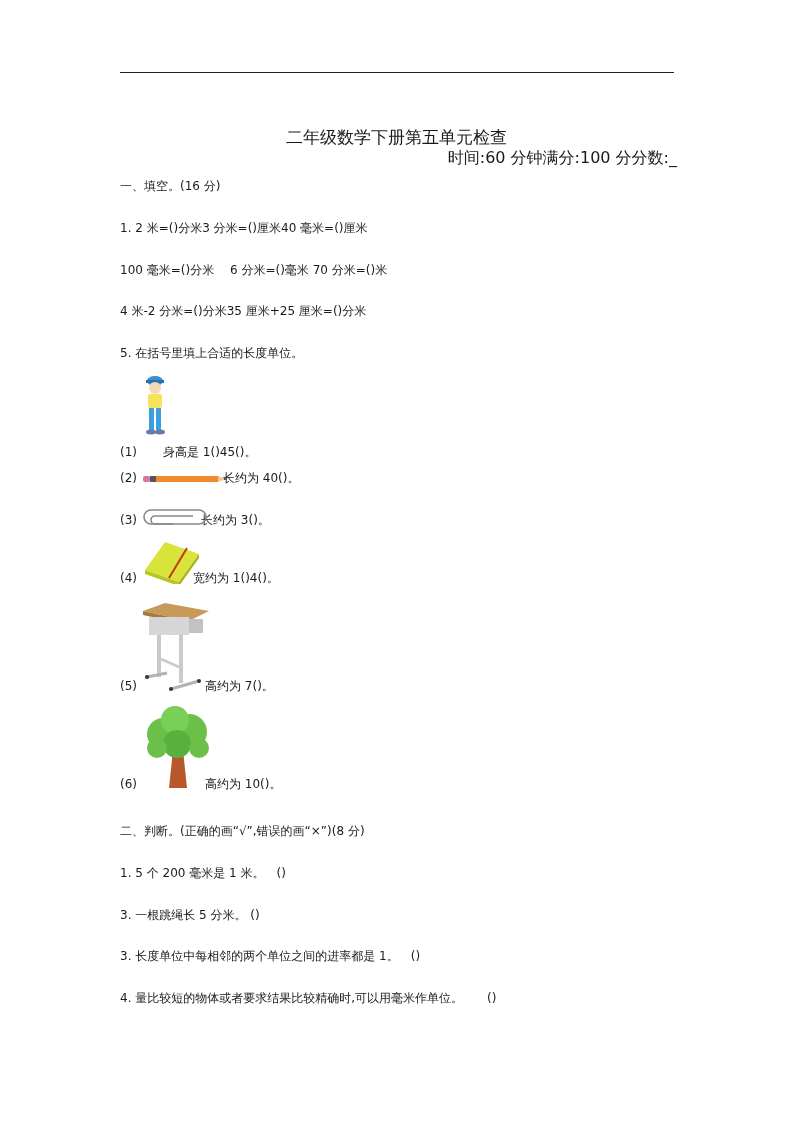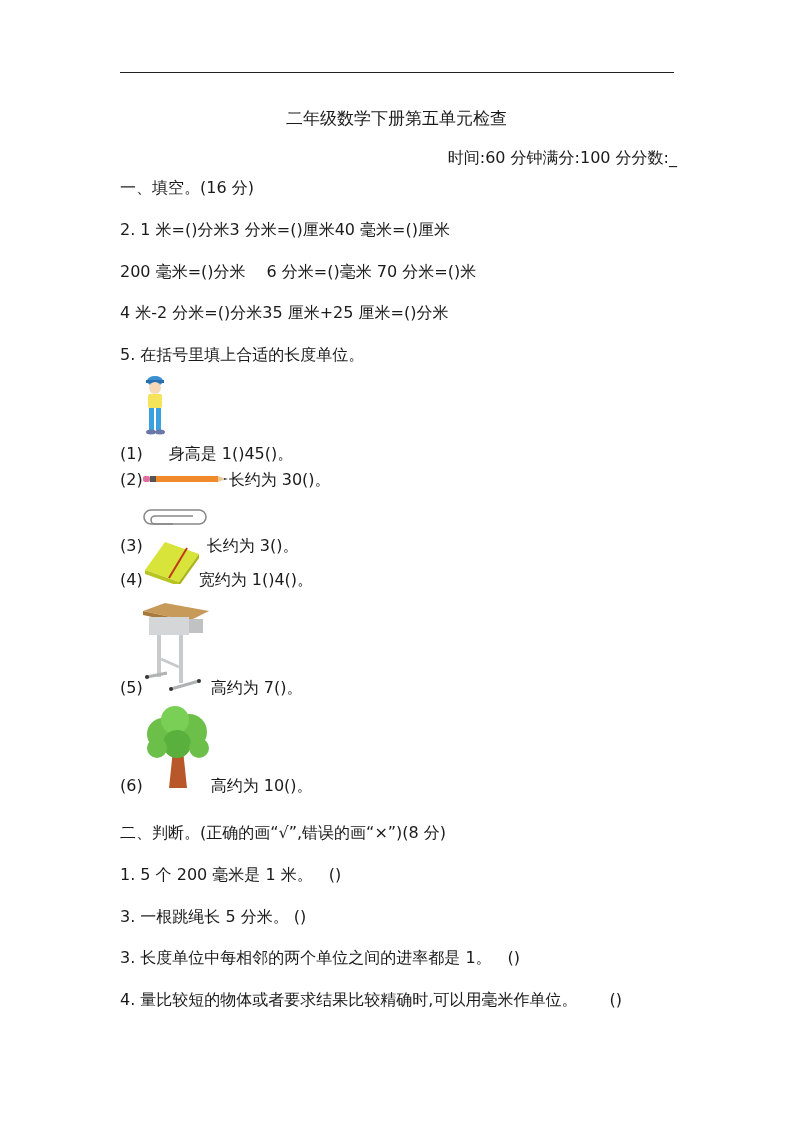--- a/index.html
+++ b/index.html
@@ -1,62 +1,62 @@
 <!DOCTYPE html>
 <html><head>
 <meta charset="utf-8">
 <style>
   html, body { margin: 0; padding: 0; background: #ffffff; }
   body { width: 793px; height: 1122px; position: relative; overflow: hidden;
          font-family: "DejaVu Sans", "Liberation Sans", sans-serif; color: #1a1a1a; }
   .hr { position: absolute; left: 120px; top: 72px; width: 554px; height: 1px; background: #222; }
-  .title { position: absolute; left: 0; width: 793px; top: 107px; text-align: center; font-size: 17px; }
+  .title { position: absolute; left: 0; width: 793px; top: 126px; text-align: center; font-size: 17px; }
   .meta { position: absolute; right: 116px; top: 148px; font-size: 16px; }
-  .line { position: absolute; left: 120px; font-size: 16px; white-space: nowrap; }
+  .line { position: absolute; left: 120px; font-size: 12px; white-space: nowrap; }
   .fig { position: absolute; }
 </style>
 </head>
 <body>
 
 <div class="hr"></div>
 <div class="title">二年级数学下册第五单元检查</div>
 <div class="meta">时间:60 分钟满分:100 分分数:_</div>
 
 <div class="line" style="top:178px">一、填空。(16 分)</div>
-<div class="line" style="top:220px">2. 1 米=()分米3 分米=()厘米40 毫米=()厘米</div>
-<div class="line" style="top:262px">200 毫米=()分米　 6 分米=()毫米  70 分米=()米</div>
+<div class="line" style="top:220px">1. 2 米=()分米3 分米=()厘米40 毫米=()厘米</div>
+<div class="line" style="top:262px">100 毫米=()分米　 6 分米=()毫米  70 分米=()米</div>
 <div class="line" style="top:303px">4 米-2 分米=()分米35 厘米+25 厘米=()分米</div>
 <div class="line" style="top:345px">5. 在括号里填上合适的长度单位。</div>
 
 <div class="line" style="top:444px">
   <span>(1)</span><span style="display:inline-block;width:26px"></span><span>身高是 1()45()。</span>
 </div>
 <svg class="fig" style="left:143px;top:374px" width="24" height="62">
   <ellipse cx="12" cy="7" rx="8" ry="5" fill="#3b8fd0"></ellipse>
   <rect x="3" y="6" width="18" height="3" fill="#2a70b0"></rect>
   <circle cx="12" cy="14" r="6" fill="#f6d8b8"></circle>
   <rect x="5" y="20" width="14" height="14" rx="2" fill="#f5e35a"></rect>
   <rect x="6" y="34" width="5" height="22" fill="#3aa0e0"></rect>
   <rect x="13" y="34" width="5" height="22" fill="#3aa0e0"></rect>
   <ellipse cx="8" cy="58" rx="5" ry="2.5" fill="#6a78a8"></ellipse>
   <ellipse cx="17" cy="58" rx="5" ry="2.5" fill="#6a78a8"></ellipse>
 </svg>
 
 <div class="line" style="top:470px">
-  <span>(2)</span><span style="display:inline-block;width:86px"></span><span>长约为 30()。</span>
+  <span>(2)</span><span style="display:inline-block;width:86px"></span><span>长约为 40()。</span>
 </div>
 <svg class="fig" style="left:143px;top:474px" width="86" height="10">
   <rect x="0" y="2" width="7" height="6" rx="2" fill="#e070a0"></rect>
   <rect x="7" y="2" width="6" height="6" fill="#555"></rect>
   <rect x="13" y="2" width="62" height="6" fill="#f08a2a"></rect>
   <polygon points="75,2 83,5 75,8" fill="#e8c89a"></polygon>
   <polygon points="81,4 85,5 81,6" fill="#333"></polygon>
 </svg>
 
-<div class="line" style="top:536px">
+<div class="line" style="top:512px">
   <span>(3)</span><span style="display:inline-block;width:64px"></span><span>长约为 3()。</span>
 </div>
 <svg class="fig" style="left:143px;top:508px" width="64" height="18">
   <path d="M8,2 H56 A7,7 0 0 1 56,16 H12 A4,4 0 0 1 12,8 H50" fill="none" stroke="#888" stroke-width="1.6"></path>
   <path d="M8,2 A7,7 0 0 0 8,16 H30" fill="none" stroke="#888" stroke-width="1.6"></path>
 </svg>
 
 <div class="line" style="top:570px">
   <span>(4)</span><span style="display:inline-block;width:56px"></span><span>宽约为 1()4()。</span>
 </div>

